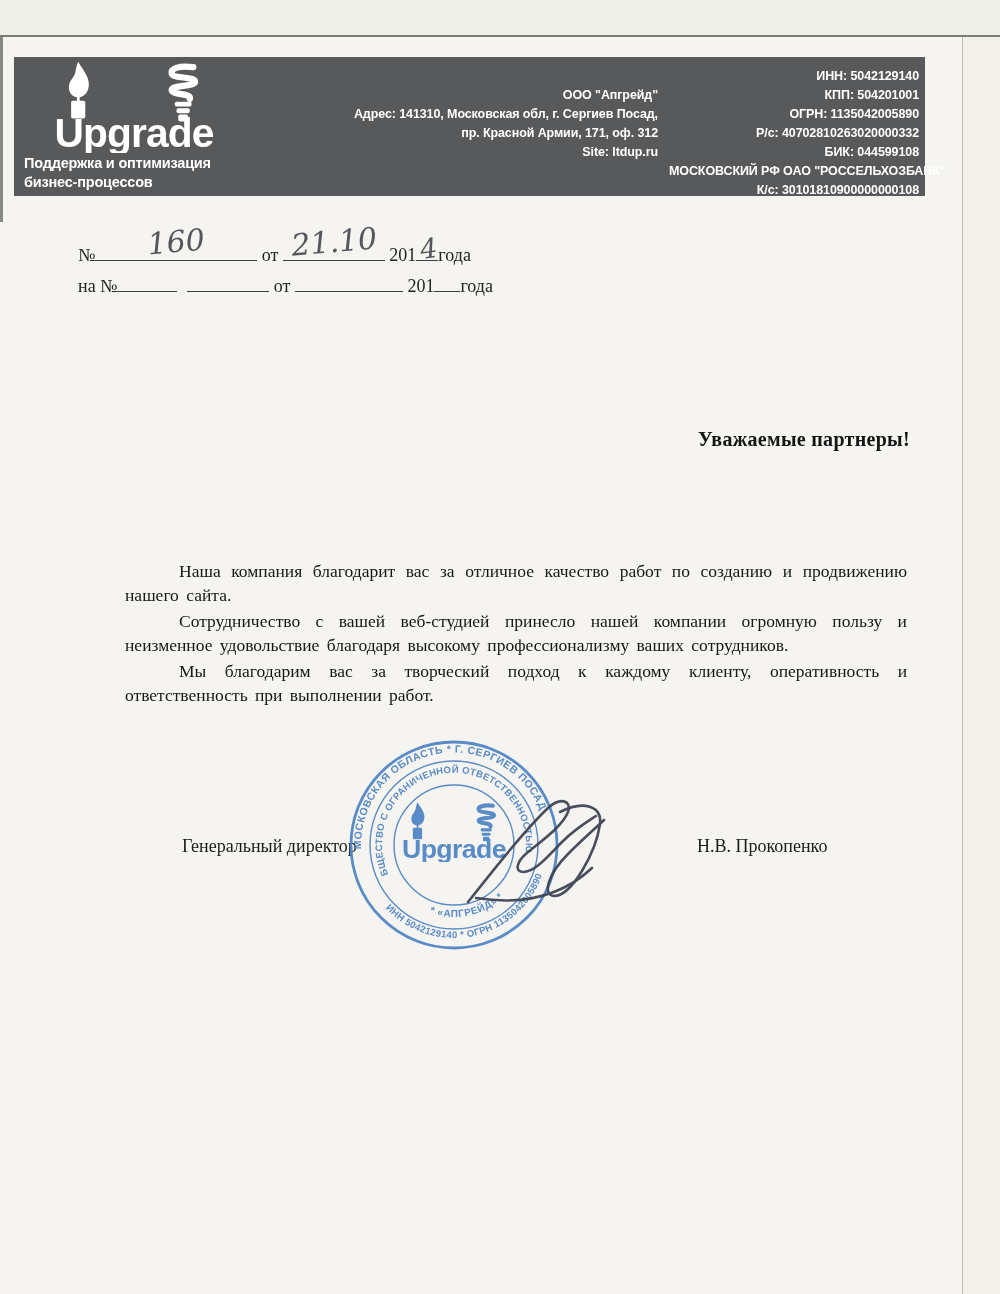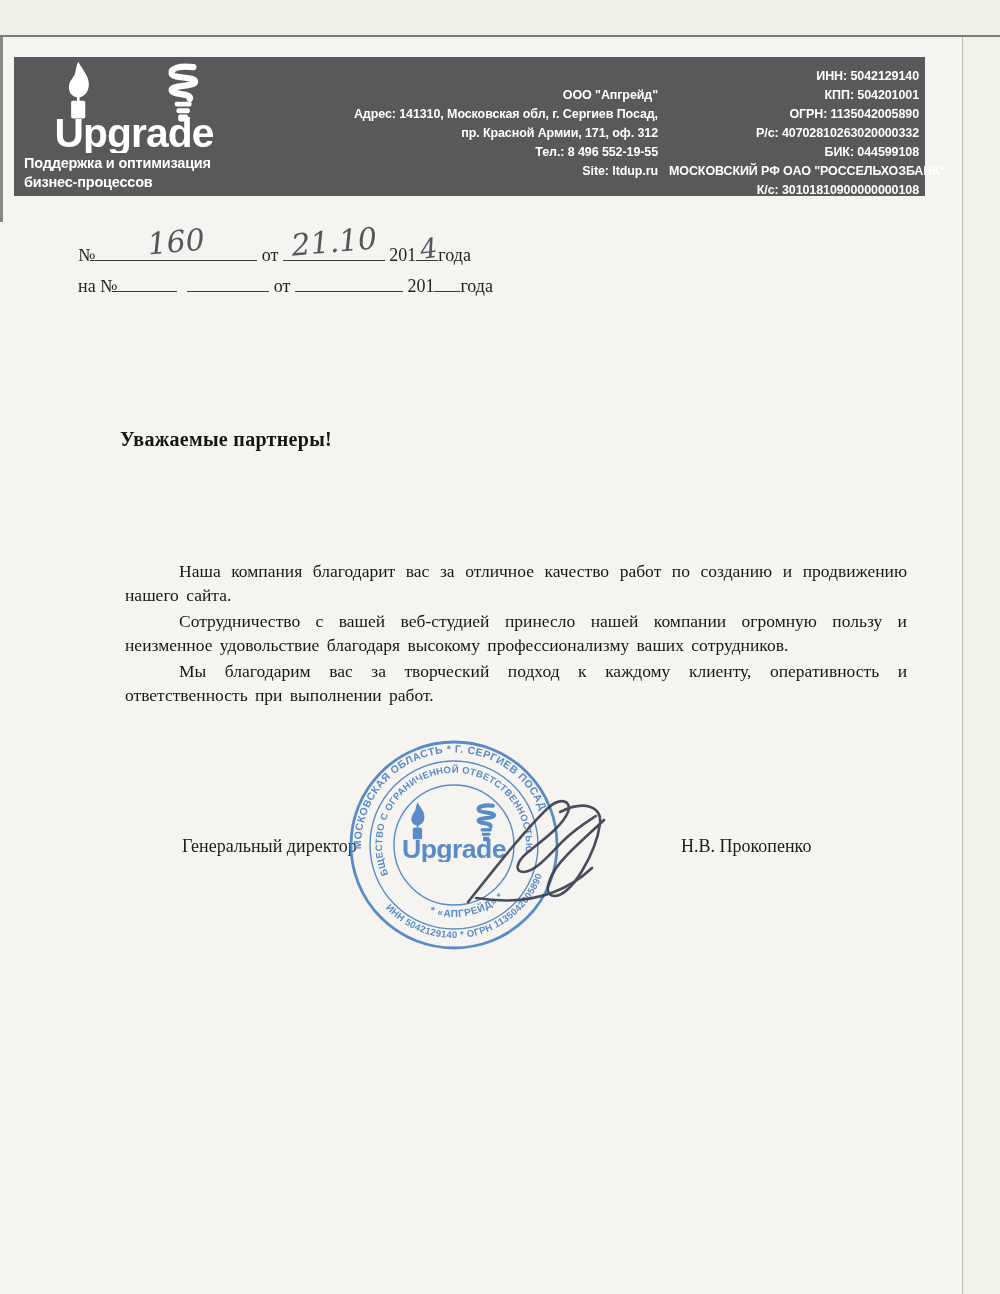--- a/index.html
+++ b/index.html
@@ -29,29 +29,29 @@
   .refs .row{white-space:nowrap;}
   .u{display:inline-block;position:relative;border-bottom:1.4px solid #3c3c3c;height:18px;vertical-align:baseline;}
   .w160{width:162px;} .w100{width:102px;} .w22{width:22px;}
   .w60{width:60px;} .w82{width:82px;} .w108{width:108px;} .w26{width:26px;}
   .gap{display:inline-block;width:10px;}
   .hw{position:absolute;bottom:1px;left:50%;transform:translateX(-50%) rotate(-5deg);
       font:italic 30px "DejaVu Serif", serif;color:#55565c;white-space:nowrap;}
   .hw-year{font-size:27px;bottom:-4px;transform:translateX(-40%) rotate(-8deg);}
 
   
-  .salutation{position:absolute;left:120px;top:428px;width:790px;text-align:left;
+  .salutation{position:absolute;left:120px;top:428px;width:790px;text-align:right;
               font:bold 20px "Liberation Serif", serif;color:#151515;letter-spacing:.3px;}
   .body-text{position:absolute;left:125px;top:528px;width:782px;text-align:justify;
              font:17.5px/23.5px "Liberation Serif", serif;color:#161616;word-spacing:3px;margin-top:32px;}
   .body-text p{margin:0 0 3px 0;text-indent:54px;}
 
   
   .sig-title{position:absolute;left:182px;top:836px;font:18px "Liberation Serif", serif;color:#1b1b1b;}
-  .sig-name{position:absolute;left:681px;top:836px;font:18px "Liberation Serif", serif;color:#1b1b1b;}
+  .sig-name{position:absolute;left:697px;top:836px;font:18px "Liberation Serif", serif;color:#1b1b1b;}
 
   
   .stamp{position:absolute;left:348px;top:739px;width:212px;height:212px;opacity:.92;}
   .autograph{position:absolute;left:450px;top:775px;width:280px;height:150px;}
 </style>
 </head>
 <body>
 
 <svg width="0" height="0" style="position:absolute" aria-hidden="true">
   <symbol id="logo-shape" viewBox="0 0 200 105">
@@ -84,21 +84,20 @@
       <use href="#logo-shape"></use>
     </svg>
     <div class="tagline">
       <div>Поддержка и оптимизация</div>
       <div>бизнес-процессов</div>
     </div>
     <div class="contacts">
       <div>ООО "Апгрейд"</div>
       <div>Адрес: 141310, Московская обл, г. Сергиев Посад,</div>
       <div>пр. Красной Армии, 171, оф. 312</div>
-      <div>Тел.: 8 496 552-19-55</div>
       <div>Site: ltdup.ru</div>
     </div>
     <div class="requisites">
       <div>ИНН: 5042129140</div>
       <div>КПП: 504201001</div>
       <div>ОГРН: 1135042005890</div>
       <div>Р/с: 40702810263020000332</div>
       <div>БИК: 044599108</div>
       <div>МОСКОВСКИЙ РФ ОАО "РОССЕЛЬХОЗБАНК"</div>
       <div>К/с: 30101810900000000108</div>

